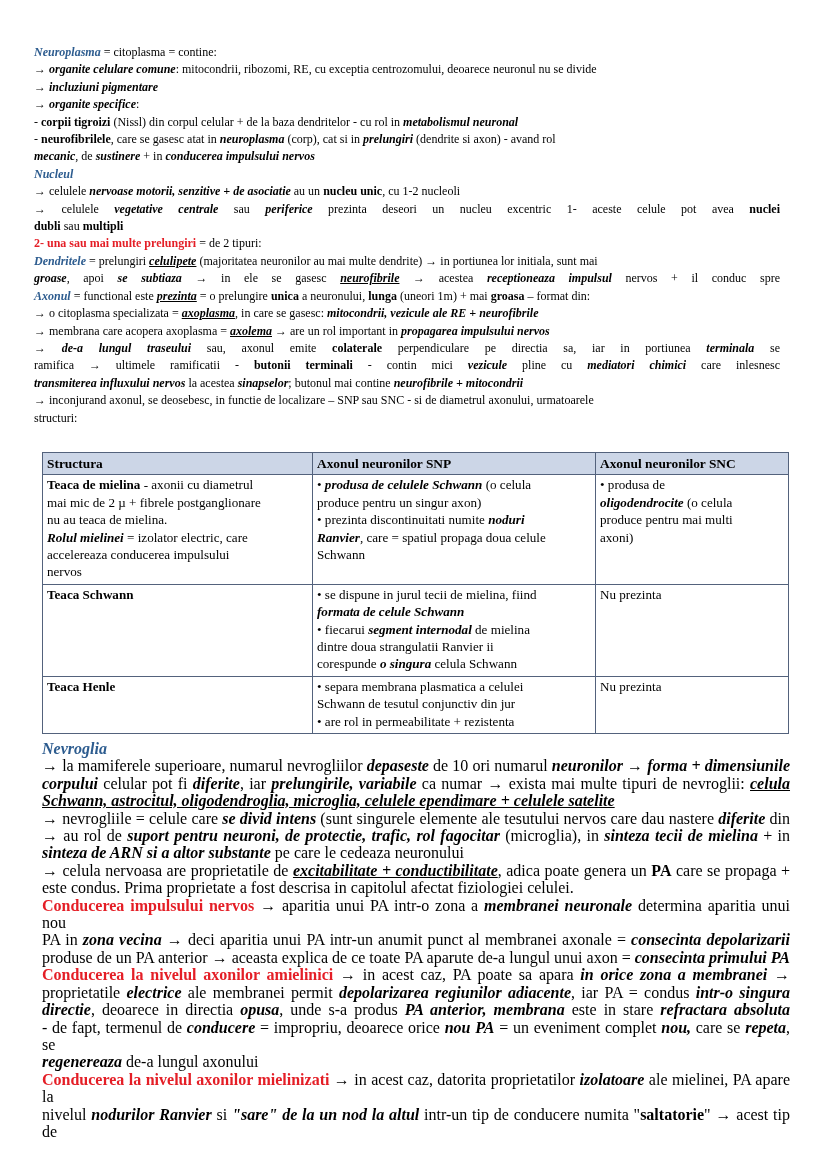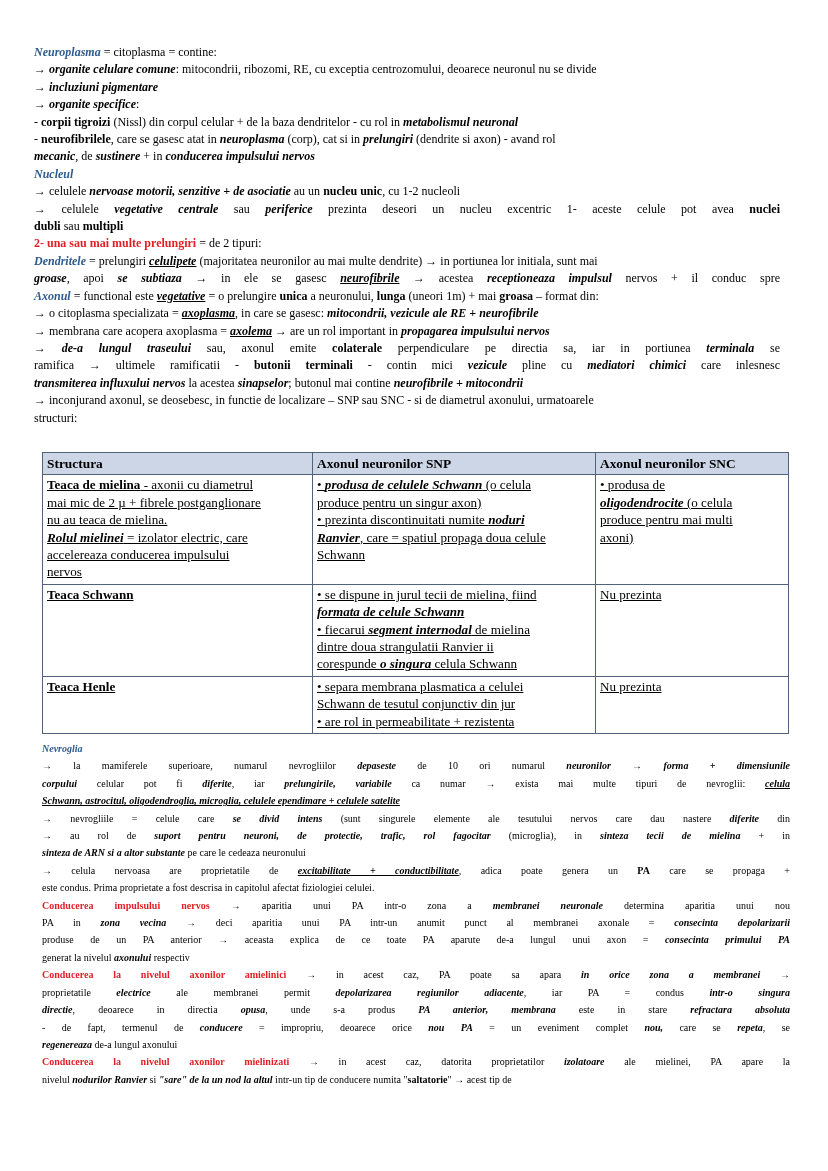--- a/index.html
+++ b/index.html
@@ -67,29 +67,29 @@
   table.struct thead th {
     background: #ccd6e7;
     font-weight: bold;
     font-size: 13.4px;
     padding-top: 2px;
     padding-bottom: 2px;
   }
   col.c1 { width: 270px; }
   col.c2 { width: 283px; }
   col.c3 { width: 193px; }
-  td.cell p { margin: 0; text-decoration: underline; }
+  td.cell p { margin: 0; }
 
   
   .body-text-2 {
     position: absolute;
     left: 42px;
     top: 740px;
     width: 748px;
-    font-size: 10px;
+    font-size: 16px;
     line-height: 17.4px;
     text-align: justify;
   }
   .justify-line {
     text-align: justify;
     text-align-last: justify;
   }
   .last-line { text-align-last: left; }
 </style>
 </head>
@@ -150,21 +150,21 @@
     <p class="line">
       <span class="blue bi">Dendritele</span><span> = prelungiri </span><span class="biu">celulipete</span><span> (majoritatea neuronilor au mai multe dendrite) → in portiunea lor initiala, sunt mai</span>
     </p>
 
     <p class="line justify-line">
       <span class="bi">groase</span><span>, apoi </span><span class="bi">se subtiaza</span><span> → in ele se gasesc </span><span class="biu">neurofibrile</span><span> → acestea </span><span class="bi">receptioneaza impulsul</span><span> nervos + il conduc spre</span>
     </p>
 
 
     <p class="line">
-      <span class="blue bi">Axonul</span><span> = functional este </span><span class="biu">vegetative</span><span> = o prelungire </span><span class="b">unica</span><span> a neuronului, </span><span class="b">lunga</span><span> (uneori 1m) + mai </span><span class="b">groasa</span><span> – format din:</span>
+      <span class="blue bi">Axonul</span><span> = functional este </span><span class="biu">prezinta</span><span> = o prelungire </span><span class="b">unica</span><span> a neuronului, </span><span class="b">lunga</span><span> (uneori 1m) + mai </span><span class="b">groasa</span><span> – format din:</span>
     </p>
 
     <p class="line">
       <span class="arrow">→ </span><span>o citoplasma specializata = </span><span class="biu">axoplasma</span><span>, in care se gasesc: </span><span class="bi">mitocondrii, vezicule ale RE + neurofibrile</span>
     </p>
 
     <p class="line">
       <span class="arrow">→ </span><span>membrana care acopera axoplasma = </span><span class="biu">axolema</span><span> → are un rol important in </span><span class="bi">propagarea impulsului nervos</span>
     </p>
 
@@ -306,23 +306,20 @@
     </p>
 
     <p class="line justify-line">
       <span>PA in </span><span class="bi">zona vecina</span><span> → deci aparitia unui PA intr-un anumit punct al membranei axonale = </span><span class="bi">consecinta depolarizarii</span>
     </p>
 
     <p class="line justify-line">
       <span>produse de un PA anterior → aceasta explica de ce toate PA aparute de-a lungul unui axon = </span><span class="bi">consecinta primului PA</span>
     </p>
 
-    <p class="line">
-      <span>generat la nivelul </span><span class="bi">axonului</span><span> respectiv</span>
-    </p>
 
     <p class="line justify-line">
       <span class="red b">Conducerea la nivelul axonilor amielinici</span><span> → in acest caz, PA poate sa apara </span><span class="bi">in orice zona a membranei →</span>
     </p>
 
     <p class="line justify-line">
       <span>proprietatile </span><span class="bi">electrice</span><span> ale membranei permit </span><span class="bi">depolarizarea regiunilor adiacente</span><span>, iar PA = condus </span><span class="bi">intr-o singura</span>
     </p>
 
     <p class="line justify-line">

